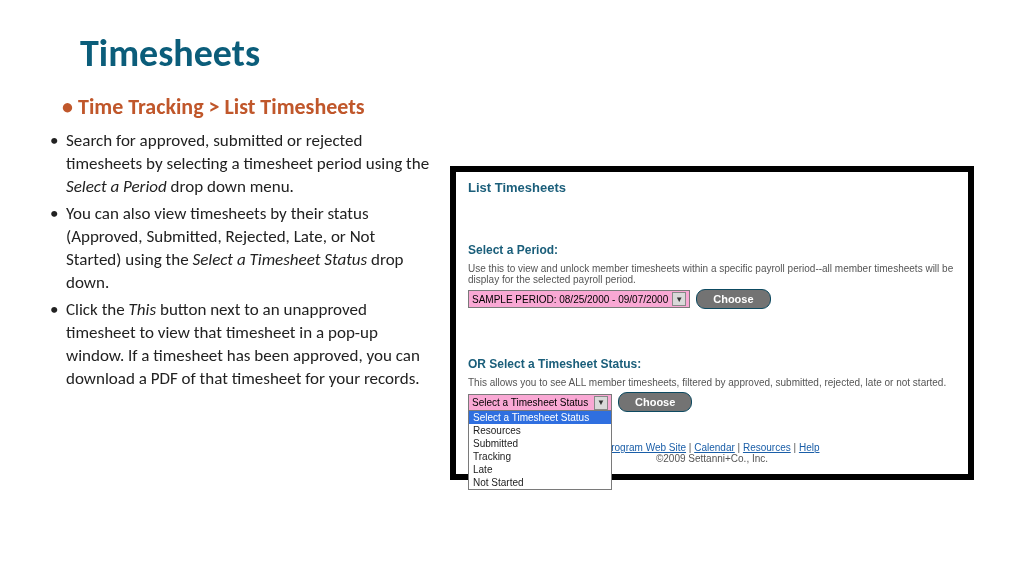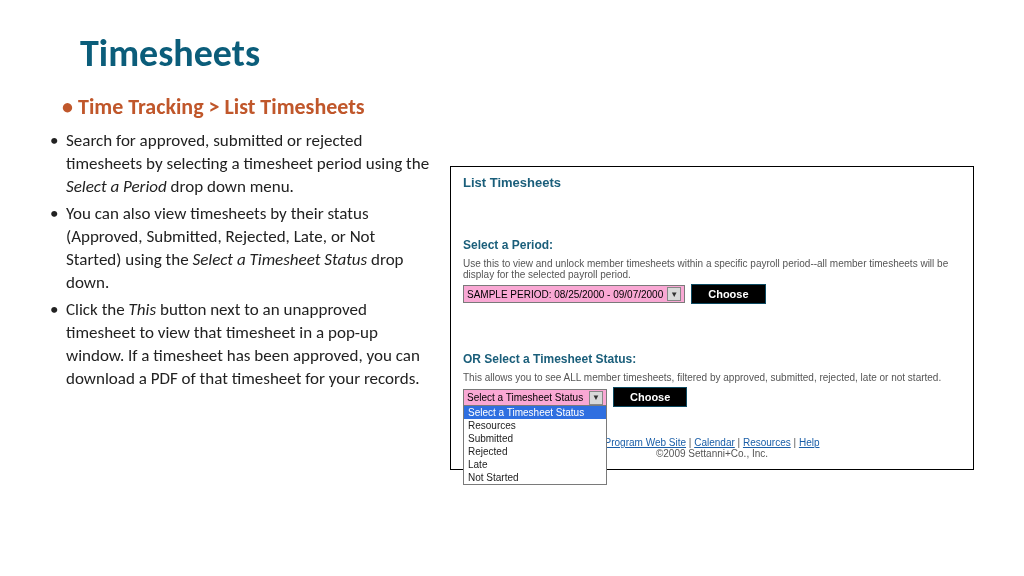--- a/index.html
+++ b/index.html
@@ -59,21 +59,21 @@
       position: absolute;
       left: 0;
       color: #222;
     }
     .italic { font-style: italic; }
     .right-col {
       flex: 1;
       padding-top: 72px;
     }
     .panel {
-      border: 1px solid #000000;
+      border: 6px solid #000000;
       background: #fff;
       padding: 8px 12px 10px 12px;
       font-family: Arial, sans-serif;
     }
     .panel h3 {
       color: #1a5e7a;
       font-size: 13px;
       font-weight: bold;
       margin-bottom: 18px;
     }
@@ -111,24 +111,24 @@
       width: 14px;
       height: 14px;
       display: inline-flex;
       align-items: center;
       justify-content: center;
       margin-left: 4px;
       font-size: 8px;
       color: #333;
     }
     .choose-btn {
-      background: #000000;
+      background: #737373;
       color: #fff;
       border: 1px solid #0d4a61;
-      border-radius: 0;
+      border-radius: 9px;
       font-size: 11px;
       font-weight: bold;
       padding: 2px 16px;
       height: 20px;
       display: inline-flex;
       align-items: center;
     }
     .status-wrap {
       position: relative;
     }
@@ -192,21 +192,21 @@
         <div class="row" style="margin-bottom:0">
           <div class="status-wrap">
             <div class="dropdown" style="width:144px">
               <span style="flex:1">Select a Timesheet Status</span>
               <span class="arrow">▼</span>
             </div>
             <div class="status-options">
               <div class="sel">Select a Timesheet Status</div>
               <div>Resources</div>
               <div>Submitted</div>
-              <div>Rejected</div>
+              <div>Tracking</div>
               <div>Late</div>
               <div>Not Started</div>
             </div>
           </div>
           <div class="choose-btn">Choose</div>
         </div>
         <div class="footer">
           <a href="#">Program Web Site</a> |
           <a href="#">Calendar</a> |
           <a href="#">Resources</a> |

